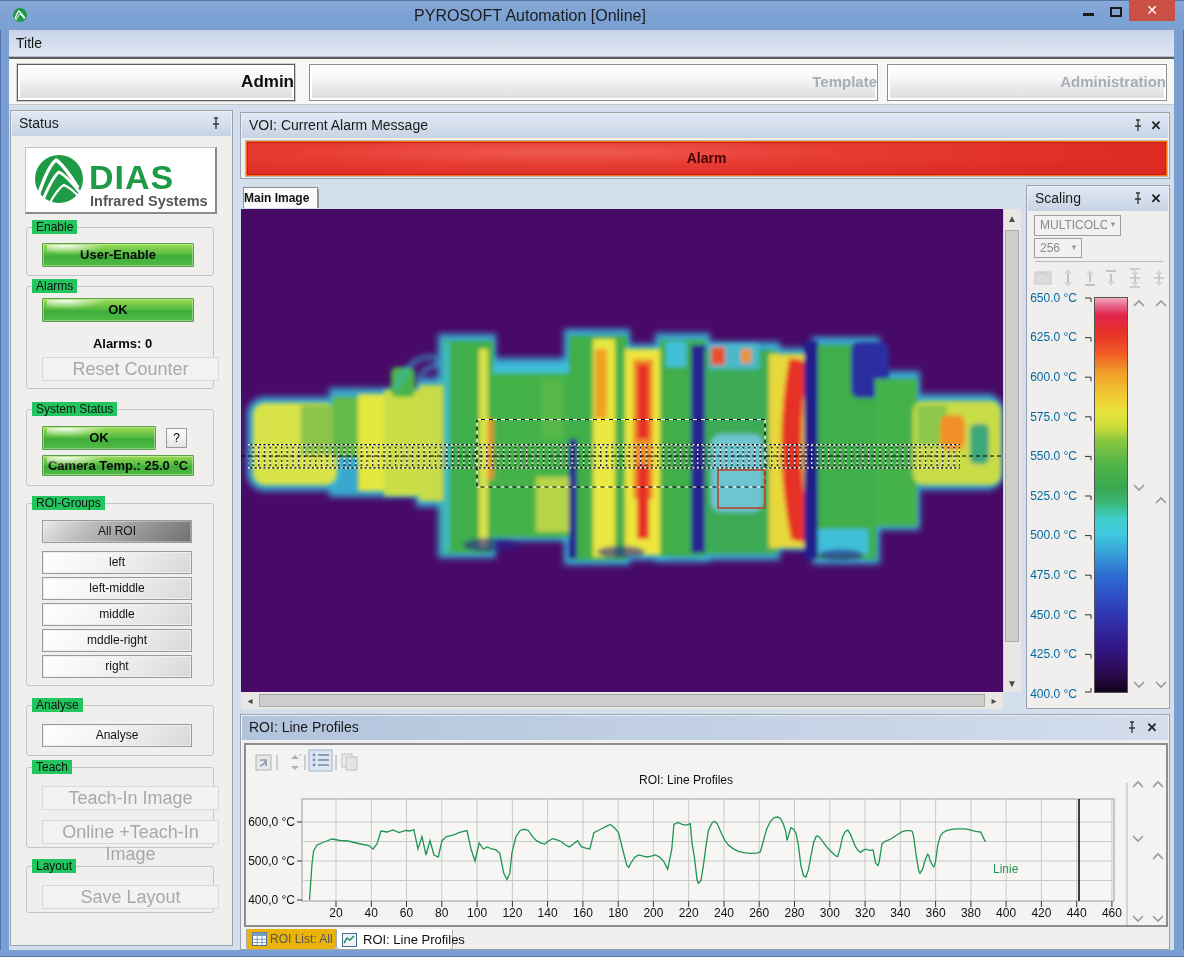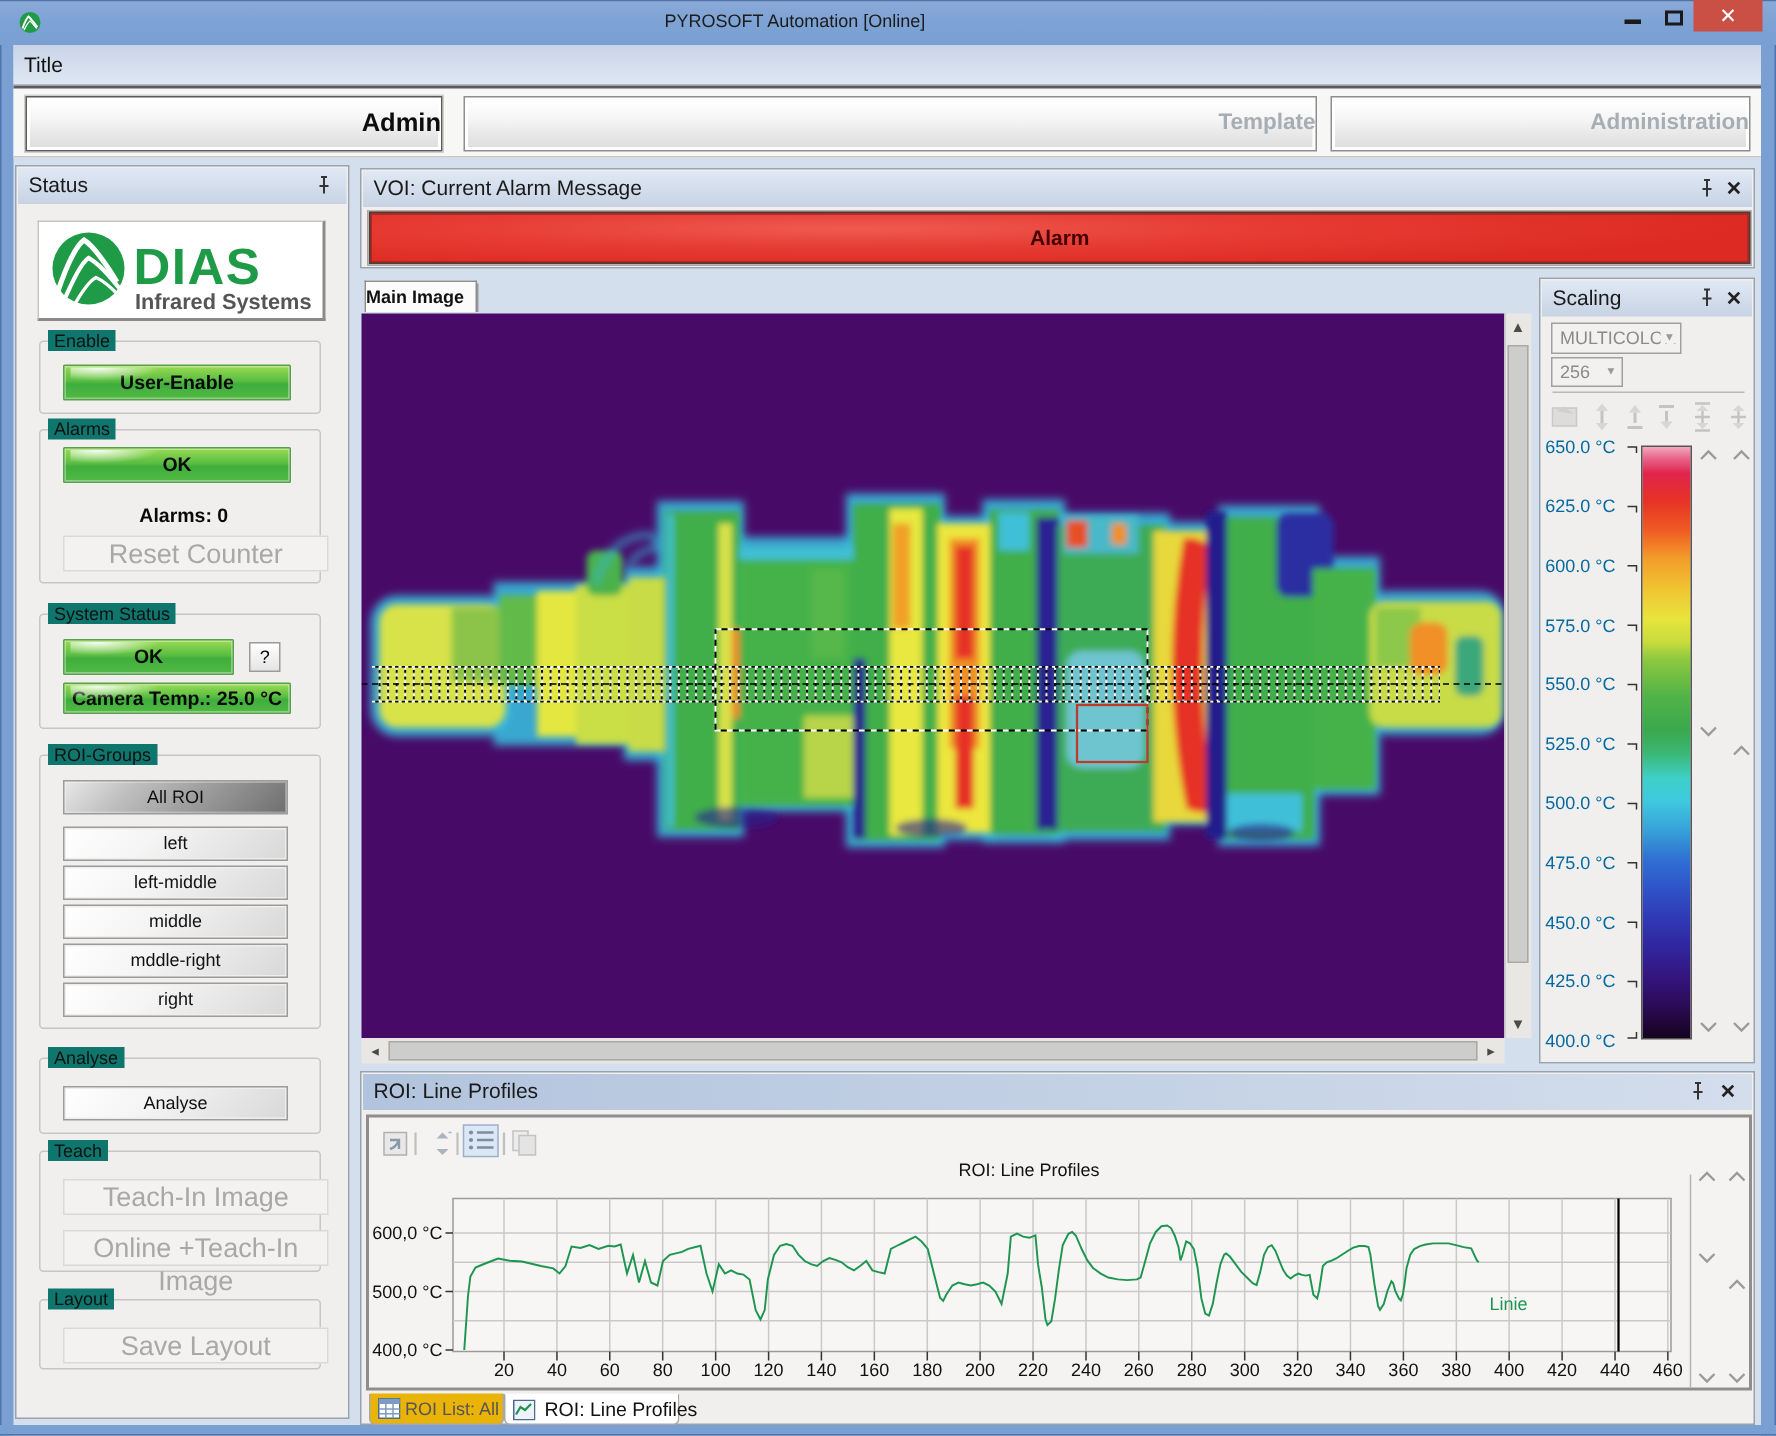--- a/index.html
+++ b/index.html
@@ -1,19 +1,19 @@
 <!DOCTYPE html>
 <html><head><meta charset="utf-8"><style>
 *{margin:0;padding:0;box-sizing:border-box;font-family:"Liberation Sans",sans-serif;}
 html,body{width:1184px;height:957px;overflow:hidden;background:#d4dfee;}
 #win{position:absolute;left:0;top:0;width:1184px;height:957px;}
 .abs{position:absolute;}
 
 #titlebar{left:0;top:0;width:1184px;height:30px;background:linear-gradient(180deg,#89a9d8 0%,#7da2d4 50%,#7aa0d3 100%);border-top:1px solid #4e74ab;}
-#titletext{left:0;top:7px;width:1020px;text-align:center;font-size:12px;color:#1c1c1c;padding-left:40px;}
+#titletext{left:0;top:7px;width:1020px;text-align:center;font-size:16px;color:#1c1c1c;padding-left:40px;}
 #borL{left:0;top:30px;width:9px;height:927px;background:#7aa0d3;border-left:1px solid #4e74ab;}
 #borR{left:1174px;top:30px;width:10px;height:927px;background:#7aa0d3;border-right:1px solid #4e74ab;}
 #borB{left:0;top:950px;width:1184px;height:7px;background:#7aa0d3;border-bottom:1px solid #4e74ab;}
 .winbtn{top:0;height:21px;}
 #closebtn{left:1129px;width:46px;background:#ca4f45;color:#fff;text-align:center;font-size:14px;line-height:21px;}
 
 #menubar{left:9px;top:30px;width:1165px;height:27px;background:linear-gradient(180deg,#c8d4e6,#dfe7f3);border-bottom:1px solid #aebccd;}
 #menutext{left:7px;top:5px;font-size:14px;color:#111;}
 
 #tabsrow{left:9px;top:57px;width:1165px;height:48px;background:#f7f7f6;border-top:2px solid #5c5c5c;border-bottom:1px solid #c7c7c7;}
@@ -23,29 +23,29 @@
 #btnAdmination{left:887px;width:280px;font-size:15px;color:#a7adb5;line-height:34px;}
 
 .panel{background:#f0efed;border:1px solid #99a3af;}
 .phead{position:absolute;left:1px;top:1px;right:1px;height:24px;background:linear-gradient(180deg,#e0e8f4,#c7d3e4);font-size:14px;color:#1a1a1a;padding:3px 0 0 7px;}
 .pin{position:absolute;top:5px;width:12px;height:13px;}
 .xico{position:absolute;top:5px;width:12px;height:13px;font-size:13px;line-height:13px;color:#222;font-weight:bold;text-align:center;}
 
 #status{left:10px;top:110px;width:223px;height:836px;}
 #logobox{position:absolute;left:14px;top:36px;width:192px;height:67px;background:#fff;border:1px solid #c4c4c4;border-right:2px solid #8a8a8a;border-bottom:2px solid #8a8a8a;}
 .grp{position:absolute;left:15px;width:188px;border:1px solid #c6c6c6;border-radius:3px;}
-.grp>span{position:absolute;left:5px;top:-8px;background:#0f766e;padding:0 4px;font-size:12px;color:#111;}
+.grp>span{position:absolute;left:5px;top:-8px;background:#22c55e;padding:0 4px;font-size:12px;color:#111;}
 .btn-green{position:absolute;left:31px;width:152px;height:24px;background:linear-gradient(180deg,#9adb52 0%,#59bd43 45%,#3fae3c 55%,#52b944 100%);border:1px solid #58a04a;box-shadow:inset 0 0 0 1px rgba(255,255,255,.35);text-align:center;font-size:13px;font-weight:bold;color:#0a0a0a;line-height:22px;border-radius:1px;}
 .btn-green:before{content:"";position:absolute;left:4px;top:1px;width:60px;height:9px;background:radial-gradient(ellipse at 30% 0%,rgba(255,255,255,.95),rgba(255,255,255,0) 70%);}
 .btn-dis{position:absolute;left:31px;width:177px;height:24px;background:#f3f2f1;border:1px solid #d9d9d9;text-align:center;font-size:18px;color:#a8a8a8;line-height:22px;}
 .btn-sil{position:absolute;left:31px;width:150px;height:23px;background:linear-gradient(135deg,#ffffff 0%,#f4f4f4 40%,#d8d8d8 100%);border:1px solid #9b9b9b;box-shadow:inset 0 0 0 1px #eee;text-align:center;font-size:12px;color:#111;line-height:21px;}
 #allroi{background:linear-gradient(135deg,#e8e8e8 0%,#bdbdbd 30%,#6f6f6f 100%);box-shadow:inset 0 0 0 1px rgba(255,255,255,.3);}
 
 #voi{left:240px;top:112px;width:930px;height:67px;}
-#alarmbox{position:absolute;left:4px;top:27px;width:923px;height:37px;border:1px solid #b8b4b0;background:#404040;}
+#alarmbox{position:absolute;left:4px;top:27px;width:923px;height:37px;border:1px solid #b8b4b0;background:#f97316;}
 #alarm{position:absolute;left:1px;top:1px;width:919px;height:33px;background:radial-gradient(ellipse 600px 28px at 35% 30%,#f05a50 0%,#e63c33 45%,#dd2a22 100%);border:1px solid #c02018;text-align:center;font-size:14px;font-weight:bold;color:#450000;line-height:31px;}
 
 #mainimgpanel{left:240px;top:186px;width:782px;height:523px;background:#d4dfee;}
 #mitab{position:absolute;left:3px;top:1px;width:75px;height:21px;background:#fbfbfb;border:1px solid #8f8f8f;border-bottom:none;font-size:12px;font-weight:bold;color:#111;line-height:20px;}
 #mitabsep{position:absolute;left:78px;top:3px;width:1px;height:19px;background:#9a9a9a;}
 #imgwrap{position:absolute;left:1px;top:23px;width:762px;height:483px;background:#480a67;overflow:hidden;}
 .sb{position:absolute;background:#e9e7e4;}
 .sbthumb{position:absolute;background:#cdcdcb;border:1px solid #a9a9a7;}
 .arr{position:absolute;font-size:10px;color:#4a4a4a;text-align:center;}
 

